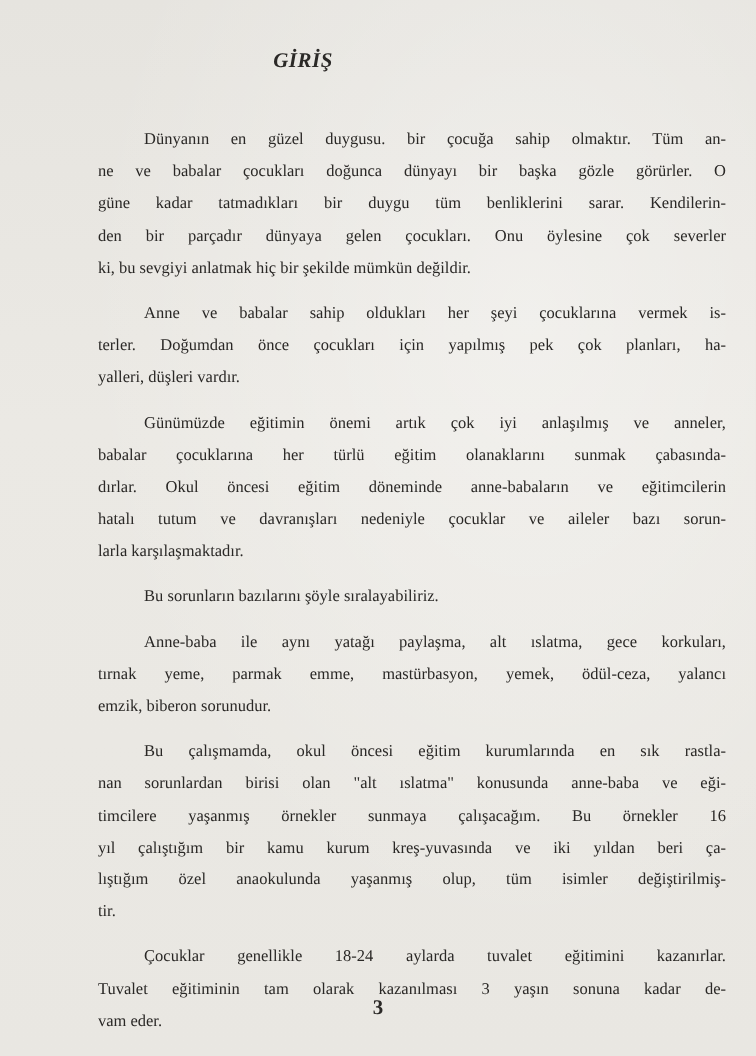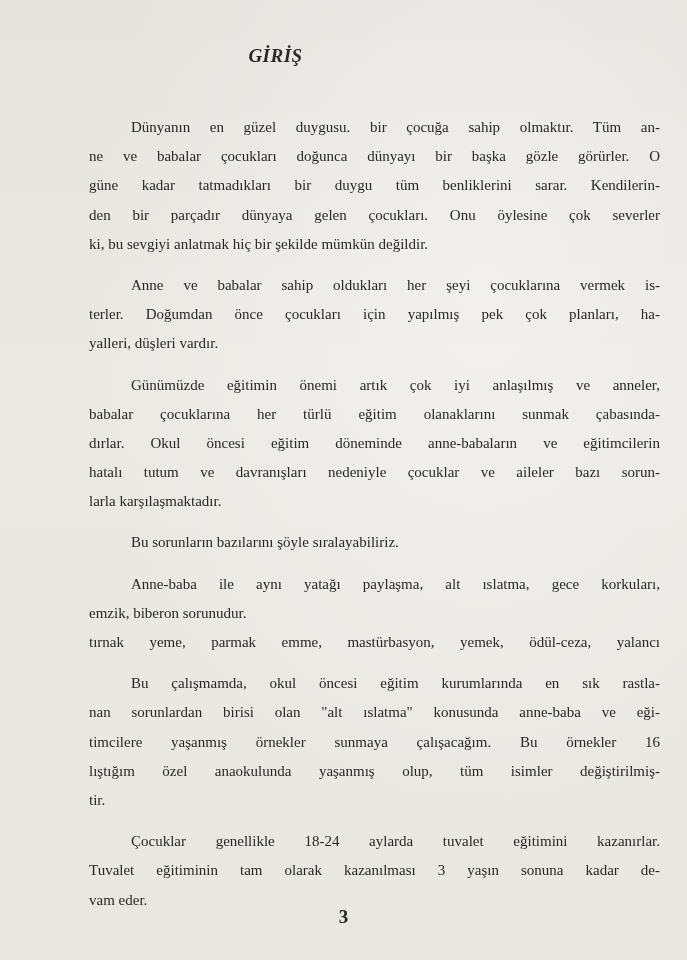--- a/index.html
+++ b/index.html
@@ -117,28 +117,29 @@
       <span class="line">hatalı tutum ve davranışları nedeniyle çocuklar ve aileler bazı sorun-</span>
       <span class="line last">larla karşılaşmaktadır.</span>
     </div>
 
     <div class="para">
       <span class="line first last">Bu sorunların bazılarını şöyle sıralayabiliriz.</span>
     </div>
 
     <div class="para">
       <span class="line first">Anne-baba ile aynı yatağı paylaşma, alt ıslatma, gece korkuları,</span>
+      <span class="line">tırnak yeme, parmak emme, mastürbasyon, yemek, ödül-ceza, yalancı</span>
       <span class="line last">emzik, biberon sorunudur.</span>
-      <span class="line">tırnak yeme, parmak emme, mastürbasyon, yemek, ödül-ceza, yalancı</span>
     </div>
 
     <div class="para">
       <span class="line first">Bu çalışmamda, okul öncesi eğitim kurumlarında en sık rastla-</span>
       <span class="line">nan sorunlardan birisi olan "alt ıslatma" konusunda anne-baba ve eği-</span>
       <span class="line">timcilere yaşanmış örnekler sunmaya çalışacağım. Bu örnekler 16</span>
+      <span class="line">yıl çalıştığım bir kamu kurum kreş-yuvasında ve iki yıldan beri ça-</span>
       <span class="line">lıştığım özel anaokulunda yaşanmış olup, tüm isimler değiştirilmiş-</span>
       <span class="line last">tir.</span>
     </div>
 
     <div class="para">
       <span class="line first">Çocuklar genellikle 18-24 aylarda tuvalet eğitimini kazanırlar.</span>
       <span class="line">Tuvalet eğitiminin tam olarak kazanılması 3 yaşın sonuna kadar de-</span>
       <span class="line last">vam eder.</span>
     </div>
 

